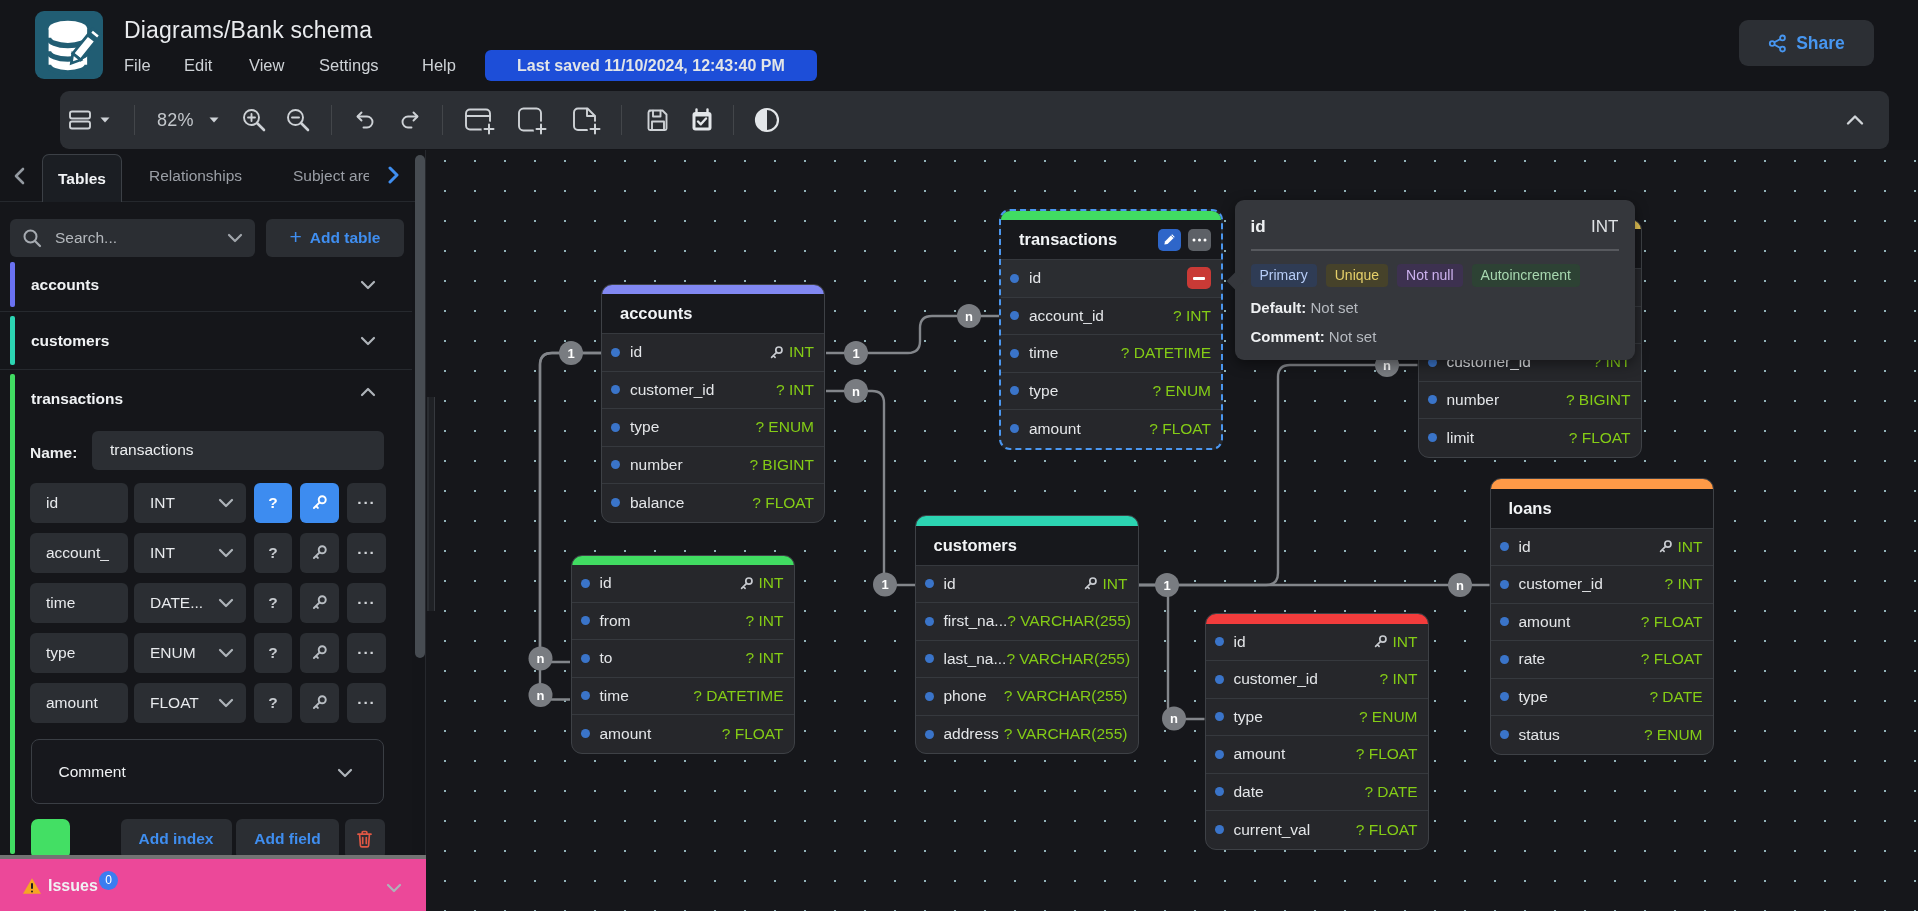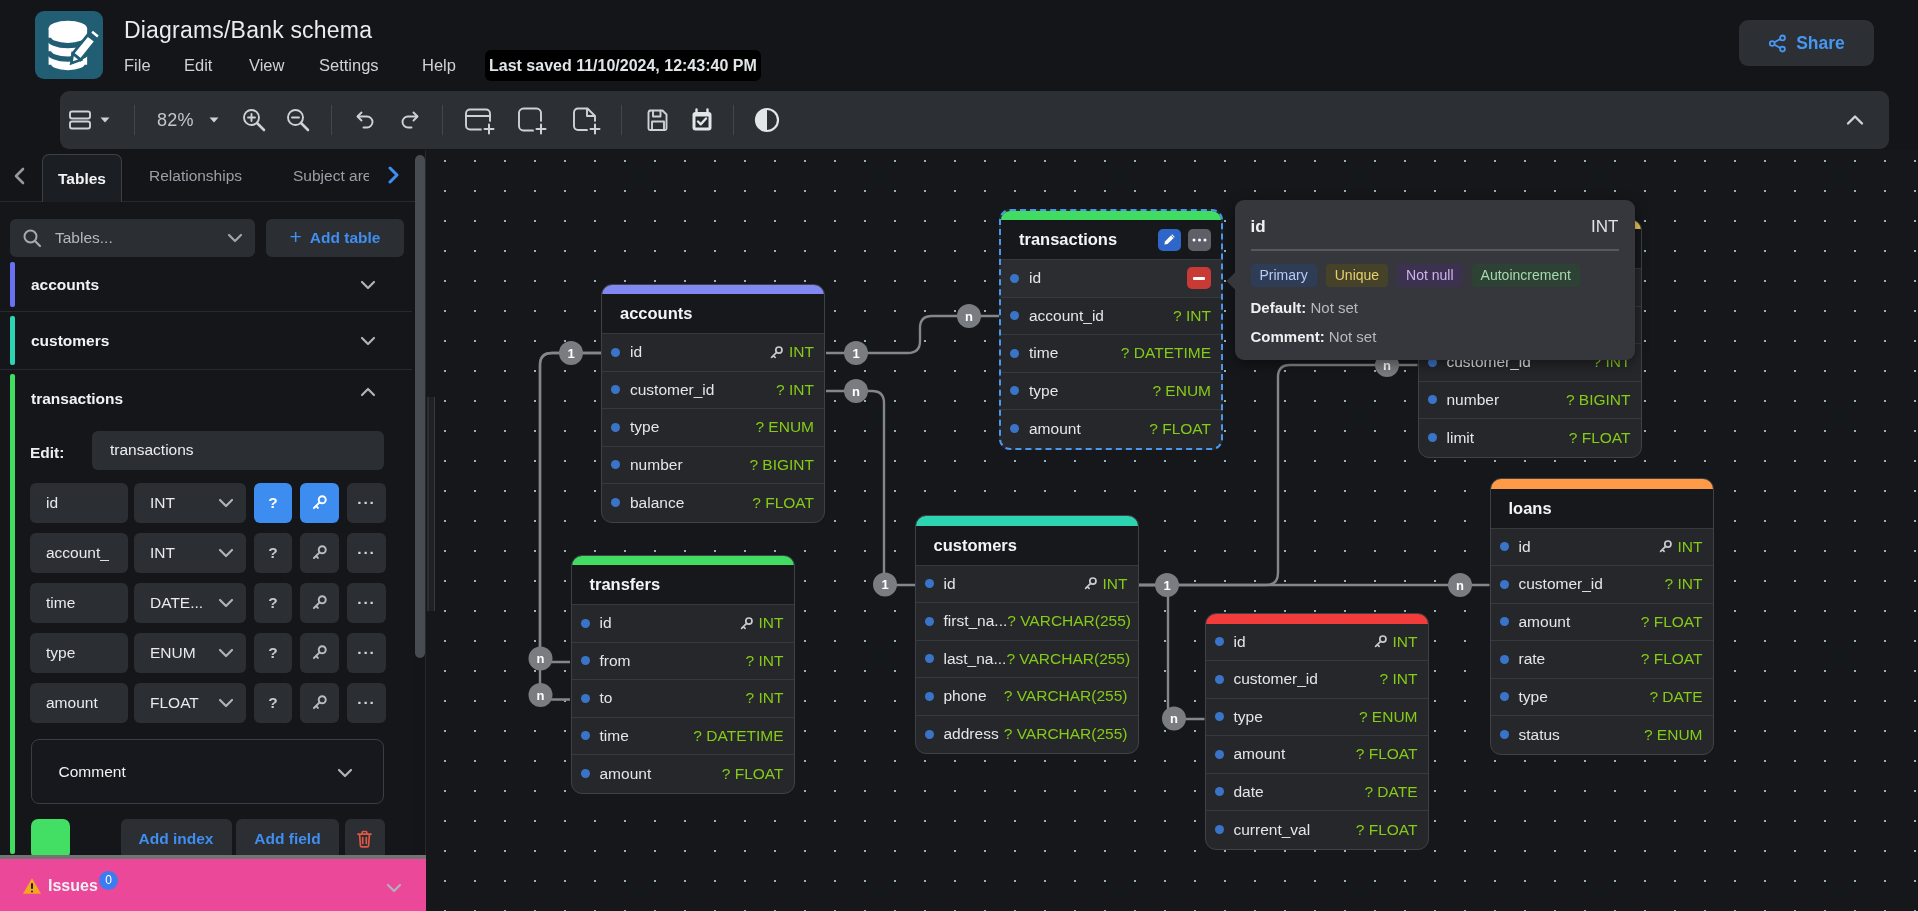--- a/index.html
+++ b/index.html
@@ -1,20 +1,20 @@
 <!DOCTYPE html>
 <html><head><meta charset="utf-8"><style>
 *{margin:0;padding:0;box-sizing:border-box}
 html,body{width:1918px;height:911px;overflow:hidden;background:#141519;font-family:"Liberation Sans",sans-serif;}
 .hdr{position:absolute;left:0;top:0;width:1918px;height:91px;background:#141519;}
 .logo{position:absolute;left:35px;top:11px;}
 .title{position:absolute;left:124px;top:17px;font-size:23px;color:#e9ebee;font-weight:500;letter-spacing:.2px}
 .menu{position:absolute;left:124px;top:56px;font-size:16.5px;color:#ced2d6;height:20px}
 .menu>span{position:absolute;top:0}
-.saved{position:absolute;left:485px;top:50px;height:31px;line-height:31px;background:#000000;border-radius:6px;padding:0 4px;font-size:16px;color:#e2e5e8;font-weight:bold}
+.saved{position:absolute;left:485px;top:50px;height:31px;line-height:31px;background:#1d4ed8;border-radius:6px;padding:0 32px;font-size:16px;color:#e2e5e8;font-weight:bold}
 .share{position:absolute;left:1739px;top:20px;width:135px;height:46px;background:#2c2f34;border-radius:9px;display:flex;align-items:center;justify-content:center;gap:9px}
 .share span{color:#4796f0;font-size:17.5px;font-weight:bold}
 .toolbar{position:absolute;left:60px;top:91px;width:1829px;height:58px;background:#2c2f34;border-radius:9px;}
 .ta{position:absolute;display:flex;align-items:center;justify-content:center;transform:translate(-50%,-50%)}
 
 .tsep{position:absolute;top:14px;width:1px;height:30px;background:#43464a}
 .tzoom{position:absolute;top:50%;transform:translateY(-50%);color:#c3c7cb;font-size:18px;letter-spacing:.3px}
 .tabbar{position:absolute;left:0;top:150px;width:426px;height:52px;background:#141519;border-bottom:1px solid #25282d;}
 .tchl{position:absolute;left:14px;top:17px}
 .tab-active{position:absolute;left:42px;top:4px;width:80px;height:48px;background:#1b1e23;border:1px solid #3c4046;border-bottom:none;border-radius:7px 7px 0 0;color:#f2f4f6;font-weight:bold;font-size:15.5px;display:flex;align-items:center;justify-content:center}
@@ -324,23 +324,20 @@
         <span class="ft">? BIGINT</span>
       </div>
       <div class="frow last">
         <span class="fdot"></span>
         <span class="fn">balance</span>
         <span class="ft">? FLOAT</span>
       </div>
     </div>
     <div class="tbl" style="left:144.5px;top:404.5px">
       <div class="tbar" style="background:#41dc62"></div>
-      <div class="tname">
-        <span>transfers</span>
-      </div>
       <div class="frow">
         <span class="fdot"></span>
         <span class="fn">id</span>
         <span class="ft"><svg class="keyic" width="15" height="15" viewBox="0 0 15 15">
             <circle cx="9.9" cy="5.1" r="3.1" stroke="#c7cacf" stroke-width="1.7" fill="none"></circle>
             <path d="M7.6 7.4 L2.6 12.4 M4.4 10.6 L6.1 12.3" stroke="#c7cacf" stroke-width="1.7" fill="none" stroke-linecap="round"></path>
           </svg> INT</span>
       </div>
       <div class="frow">
         <span class="fdot"></span>
@@ -549,21 +546,21 @@
   <span class="tchr"><svg width="11" height="18" viewBox="0 0 11 18" style="">
         <path d="M2 2 L9 9 L2 16" stroke="#3f8ef0" stroke-width="3" fill="none" stroke-linecap="round" stroke-linejoin="round"></path>
       </svg></span>
 </div>
 <div class="side">
   <div class="search">
       <svg width="20" height="20" viewBox="0 0 20 20" style="">
         <circle cx="8.5" cy="8.5" r="6" stroke="#a6abb1" stroke-width="2" fill="none"></circle>
         <path d="M13 13 L18 18" stroke="#a6abb1" stroke-width="2.2" stroke-linecap="round"></path>
       </svg>
-      <span class="ph">Tables...</span>
+      <span class="ph">Search...</span>
       <span class="sch"><svg width="16" height="10" viewBox="0 0 16 10" style="">
           <path d="M2 2 L8 8 L14 2" stroke="#aeb3b9" stroke-width="2.2" fill="none" stroke-linecap="round" stroke-linejoin="round"></path>
         </svg></span>
     </div>
   <div class="addtbl">
       <span class="plus">+</span>
       <span>Add table</span>
     </div>
 
   <div class="acc" style="top:56px;height:54px">
@@ -582,21 +579,21 @@
     </div>
   <div class="accx" style="top:168px">
       <span class="atit">transactions</span>
       <span class="achev" style="top:22px"><svg width="16" height="10" viewBox="0 0 16 10" style="">
           <path d="M2 8 L8 2 L14 8" stroke="#aeb3b9" stroke-width="2.2" fill="none" stroke-linecap="round" stroke-linejoin="round"></path>
         </svg></span>
     </div>
   <span class="gbar"></span>
 
   <div class="nrow">
-      <span class="nlab">Edit:</span>
+      <span class="nlab">Name:</span>
       <span class="ninp">transactions</span>
     </div>
   <div class="srow" style="top:281px">
       <span class="sin" style="left:30px;width:98px">id</span>
       <span class="ssel" style="left:134px;width:112px">INT<svg class="selch" width="16" height="10" viewBox="0 0 16 10" style="">
           <path d="M2 2 L8 8 L14 2" stroke="#aeb3b9" stroke-width="2.2" fill="none" stroke-linecap="round" stroke-linejoin="round"></path>
         </svg></span>
       <span class="fbtn qb act" style="left:254px;width:38px">?</span>
       <span class="fbtn kb act" style="left:300px;width:39px">
         <svg width="17" height="17" viewBox="0 0 15 15">

